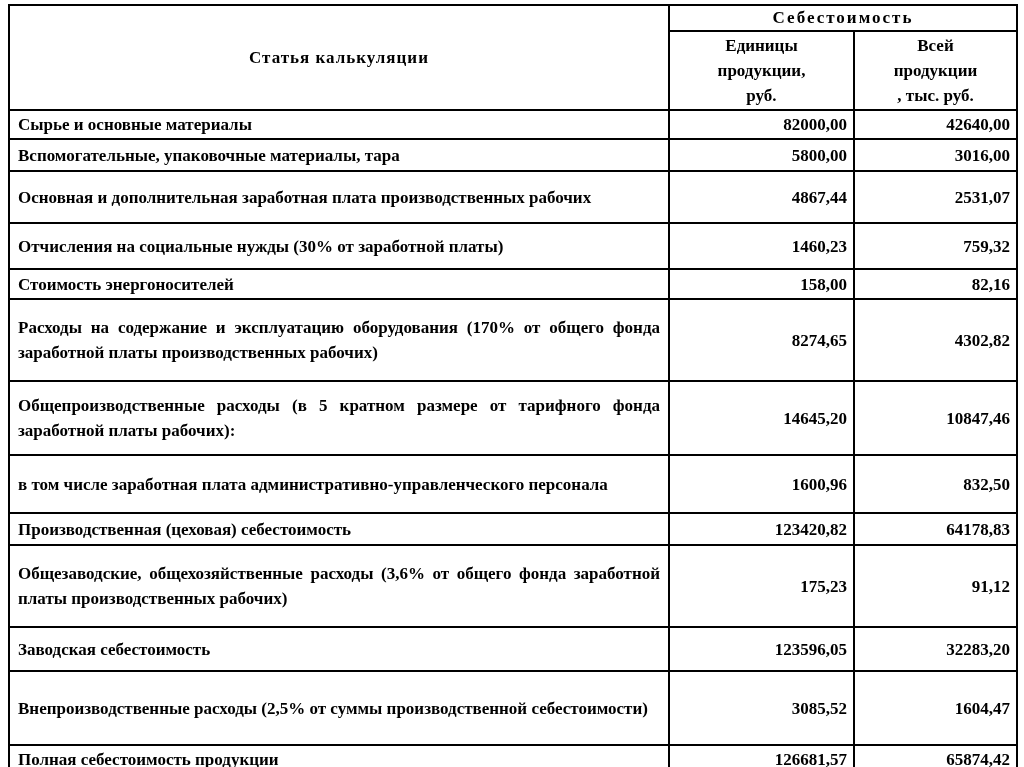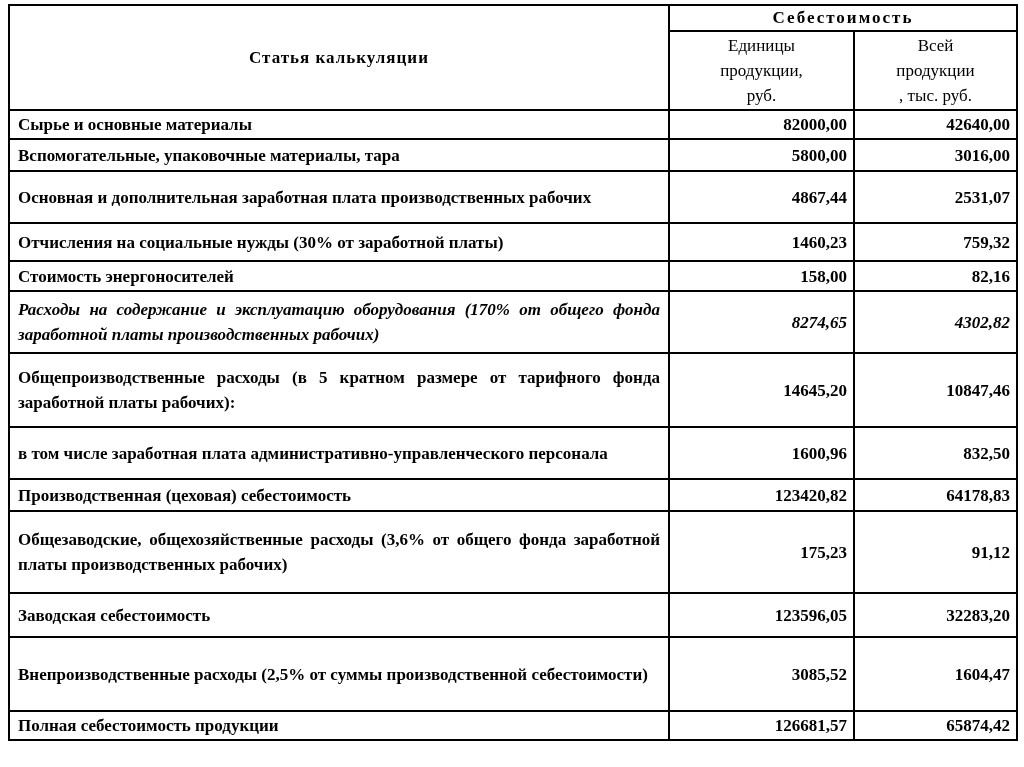--- a/index.html
+++ b/index.html
@@ -40,21 +40,21 @@
   }
   th.group-head {
     letter-spacing: 2px;
     height: 24px;
     line-height: 22px;
   }
   th.sub-head {
     white-space: pre-line;
     height: 76px;
     line-height: 25px;
-    font-weight: normal;
+    font-weight: bold;
   }
   th.stub-head {
     letter-spacing: 1px;
   }
   td.label-cell {
     text-align: justify;
     text-align-last: left;
     padding-left: 8px;
     padding-right: 8px;
     margin-left: 48px;
@@ -97,41 +97,41 @@
         <tr style="height: 32px;">
           <td class="label-cell">Вспомогательные, упаковочные материалы, тара</td>
           <td class="num-cell">5800,00</td>
           <td class="num-cell">3016,00</td>
         </tr>
         <tr style="height: 52px;">
           <td class="label-cell">Основная и дополнительная заработная плата производственных рабочих</td>
           <td class="num-cell">4867,44</td>
           <td class="num-cell">2531,07</td>
         </tr>
-        <tr style="height: 38px;">
+        <tr style="height: 46px;">
           <td class="label-cell">Отчисления на социальные нужды (30% от заработной платы)</td>
           <td class="num-cell">1460,23</td>
           <td class="num-cell">759,32</td>
         </tr>
         <tr style="height: 30px;">
           <td class="label-cell">Стоимость энергоносителей</td>
           <td class="num-cell">158,00</td>
           <td class="num-cell">82,16</td>
         </tr>
-        <tr style="height: 62px; font-style: italic;">
+        <tr style="height: 82px;">
           <td class="label-cell">Расходы на содержание и эксплуатацию оборудования (170% от общего фонда заработной платы производственных рабочих)</td>
           <td class="num-cell">8274,65</td>
           <td class="num-cell">4302,82</td>
         </tr>
         <tr style="height: 74px;">
           <td class="label-cell">Общепроизводственные расходы (в 5 кратном размере от тарифного фонда заработной платы рабочих):</td>
           <td class="num-cell">14645,20</td>
           <td class="num-cell">10847,46</td>
         </tr>
-        <tr style="height: 52px;">
+        <tr style="height: 58px;">
           <td class="label-cell">в том числе заработная плата административно-управленческого персонала</td>
           <td class="num-cell">1600,96</td>
           <td class="num-cell">832,50</td>
         </tr>
         <tr style="height: 32px;">
           <td class="label-cell">Производственная (цеховая) себестоимость</td>
           <td class="num-cell">123420,82</td>
           <td class="num-cell">64178,83</td>
         </tr>
         <tr style="height: 82px;">

